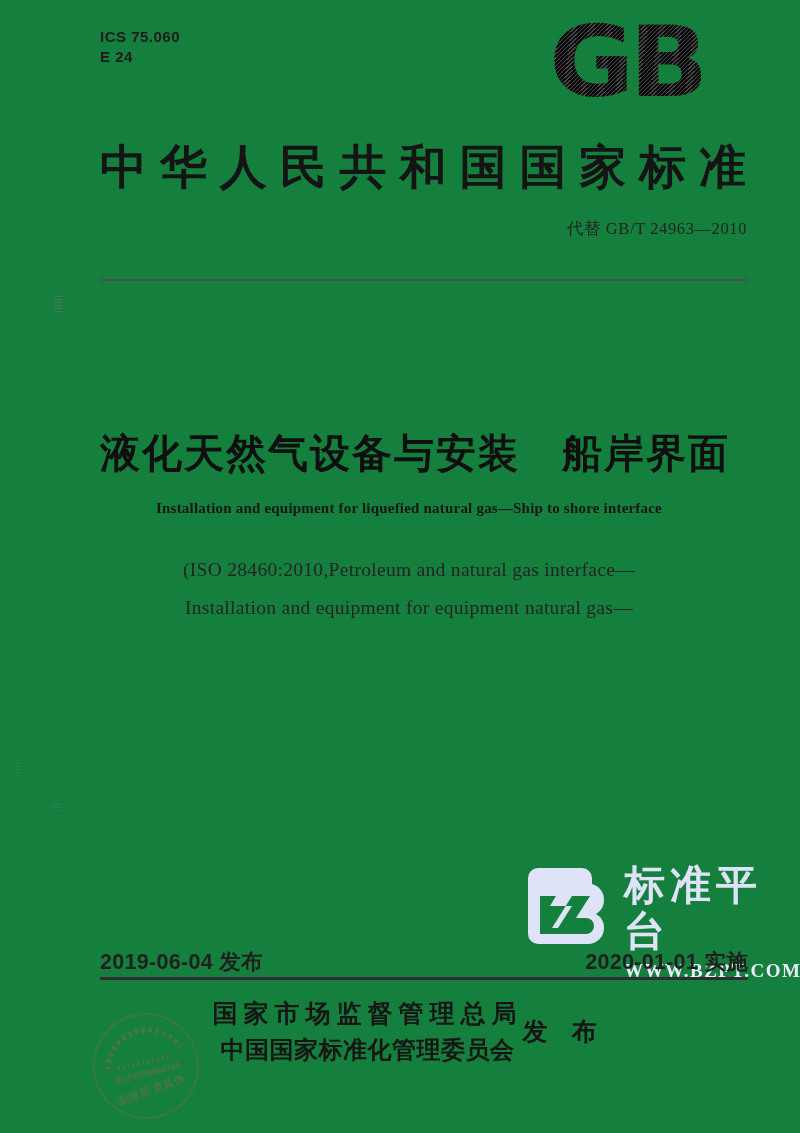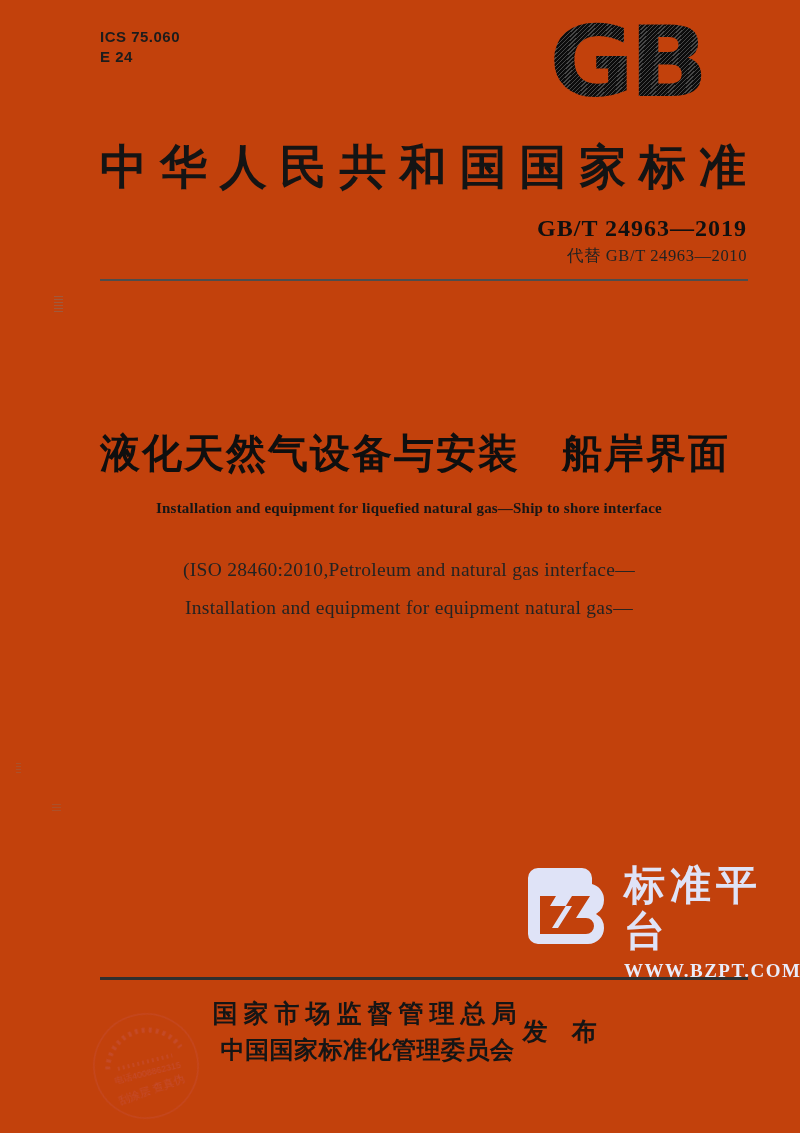--- a/index.html
+++ b/index.html
@@ -1,18 +1,18 @@
 <!DOCTYPE html>
 <html><head>
 <meta charset="utf-8">
 <style>
   html,body{margin:0;padding:0;background:#9a9a9a;}
   .page{
     position:relative;width:800px;height:1133px;margin:0 auto;
-    background:#c2410c;overflow:hidden;
+    background:#15803d;overflow:hidden;
     font-family:"Liberation Serif","DejaVu Serif",serif;color:#1b1b1b;
   }
   
   .ics{position:absolute;left:100px;top:27px;
     font-family:"Liberation Sans","DejaVu Sans",sans-serif;
     font-weight:700;font-size:15px;line-height:20px;letter-spacing:.5px;color:#1c1c1c;}
   
   .gb-logo{position:absolute;left:549px;top:10px;
     font-family:"DejaVu Sans","Liberation Sans",sans-serif;
     font-weight:800;font-size:104px;line-height:104px;letter-spacing:-5px;
@@ -74,21 +74,20 @@
     <div>E 24</div>
   </div>
 
   <div class="gb-logo">GB</div>
 
   <div class="banner">
     <span>中华人民共和国国家标准</span>
   </div>
 
   <div class="std-num">
-    <div class="code">GB/T 24963—2019</div>
     <div class="replaces">代替 GB/T 24963—2010</div>
   </div>
 
   <div class="rule rule-top"></div>
 
   <div class="zh-title">液化天然气设备与安装　船岸界面</div>
   <div class="en-title">Installation and equipment for liquefied natural gas—Ship to shore interface</div>
 
   <div class="iso-block">
     <div>(ISO 28460:2010,Petroleum and natural gas interface—</div>
@@ -101,20 +100,24 @@
         <path d="M14 6 h44 a10 10 0 0 1 10 10 v6 a16 16 0 0 1 12 16 a16 16 0 0 1 -8 14 a16 16 0 0 1 8 14 a16 16 0 0 1 -16 16 h-50 a10 10 0 0 1 -10 -10 v-56 a10 10 0 0 1 10 -10 z
                  M16 18 v54 h46 a8 8 0 0 0 0 -16 h-10 l14 -22 h-34 l-6 10 h22 l-14 22 h-6 l20 -32 h-32 z" fill="#dfe3f7" fill-rule="evenodd"></path>
       </svg>
     </span>
     <span class="wm-right">
       <div class="wm-name">标准平台</div>
       <div class="wm-url">WWW.BZPT.COM</div>
     </span>
   </div>
 
+  <div class="dates">
+    <span>2019-06-04 发布</span>
+    <span>2020-01-01 实施</span>
+  </div>
 
   <div class="rule rule-bottom"></div>
 
   <div class="publisher">
     <div class="pub-lines">
       <div class="pub1">国家市场监督管理总局</div>
       <div class="pub2">中国国家标准化管理委员会</div>
     </div>
     <div class="issued">发 布</div>
   </div>

